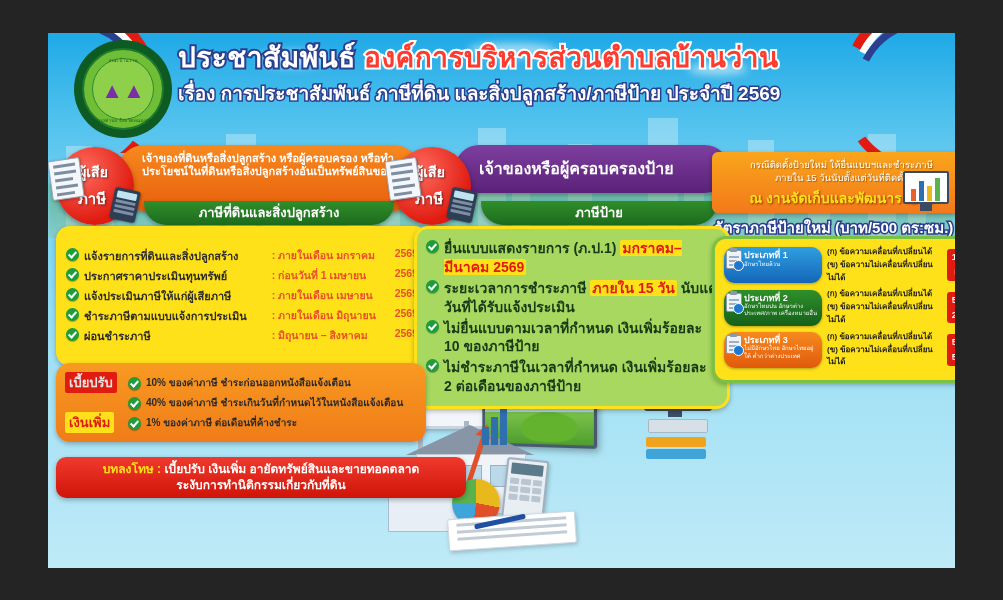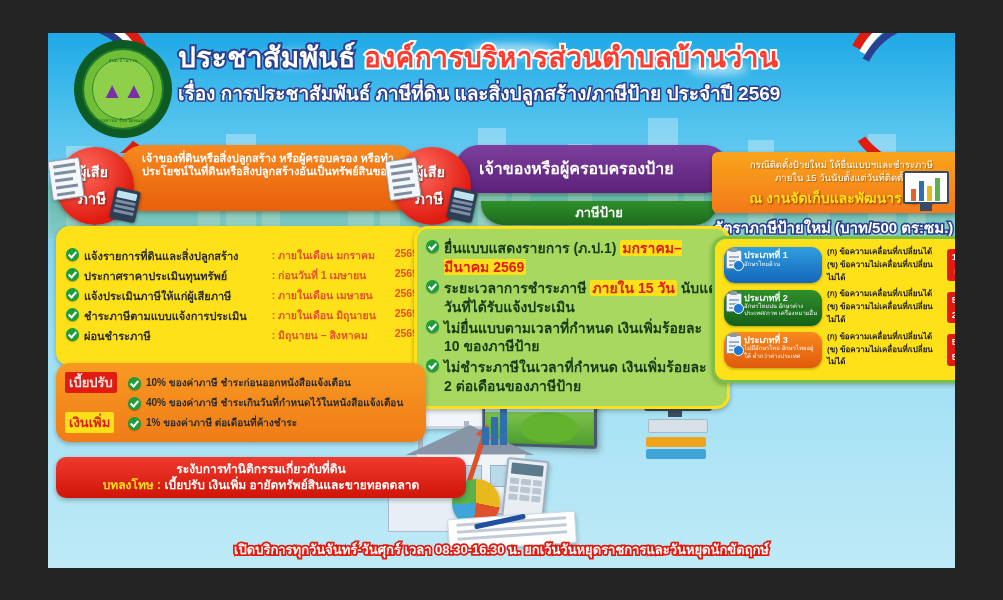--- a/index.html
+++ b/index.html
@@ -244,20 +244,21 @@
   <div class="header">
     <div class="h-title">
       <span class="a">ประชาสัมพันธ์</span>
       <span class="b">องค์การบริหารส่วนตำบลบ้านว่าน</span>
     </div>
     <div class="h-sub">เรื่อง การประชาสัมพันธ์ ภาษีที่ดิน และสิ่งปลูกสร้าง/ภาษีป้าย ประจำปี 2569</div>
   </div>
 
   <div class="payer" style="left:8px;top:112px;width:350px;height:86px;">
     <div class="pill pill-land" style="width:264px;height:52px;">เจ้าของที่ดินหรือสิ่งปลูกสร้าง หรือผู้ครอบครอง หรือทำประโยชน์ในที่ดินหรือสิ่งปลูกสร้างอันเป็นทรัพย์สินของรัฐ</div>
+    <div class="subtab" style="left:88px;top:56px;width:250px;height:24px;line-height:24px;font-size:13px;">ภาษีที่ดินและสิ่งปลูกสร้าง</div>
     <div class="badge">
       <div class="bt">ผู้เสีย</div>
       <div class="bb">ภาษี</div>
     </div>
     <div class="doc">
         <i></i>
         <i></i>
         <i class="s"></i>
         <i></i>
         <i class="s"></i>
@@ -489,20 +490,19 @@
       <span class="ptxt">40% ของค่าภาษี ชำระเกินวันที่กำหนดไว้ในหนังสือแจ้งเตือน</span>
     </div>
     <div class="prow">
       <span class="pind"><span class="ptag yel">เงินเพิ่ม</span></span>
       <span class="tick"></span>
       <span class="ptxt">1% ของค่าภาษี ต่อเดือนที่ค้างชำระ</span>
     </div>
   </div>
 
   <div class="punish">
+    <div class="t"><b>บทลงโทษ :</b> <span>เบี้ยปรับ เงินเพิ่ม อายัดทรัพย์สินและขายทอดตลาด</span></div>
     <div class="t">ระงับการทำนิติกรรมเกี่ยวกับที่ดิน</div>
-    <div class="t"><b>บทลงโทษ :</b> <span>เบี้ยปรับ เงินเพิ่ม อายัดทรัพย์สินและขายทอดตลาด</span></div>
-  </div>
-
-
-  <div class="bottombar">เปิดบริการทุกวันจันทร์-วันศุกร์ เวลา 08.30-16.30 น. ยกเว้นวันหยุดราชการและวันหยุดนักขัตฤกษ์</div>
+  </div>
+
+
 
 </div>
 
 </body></html>

